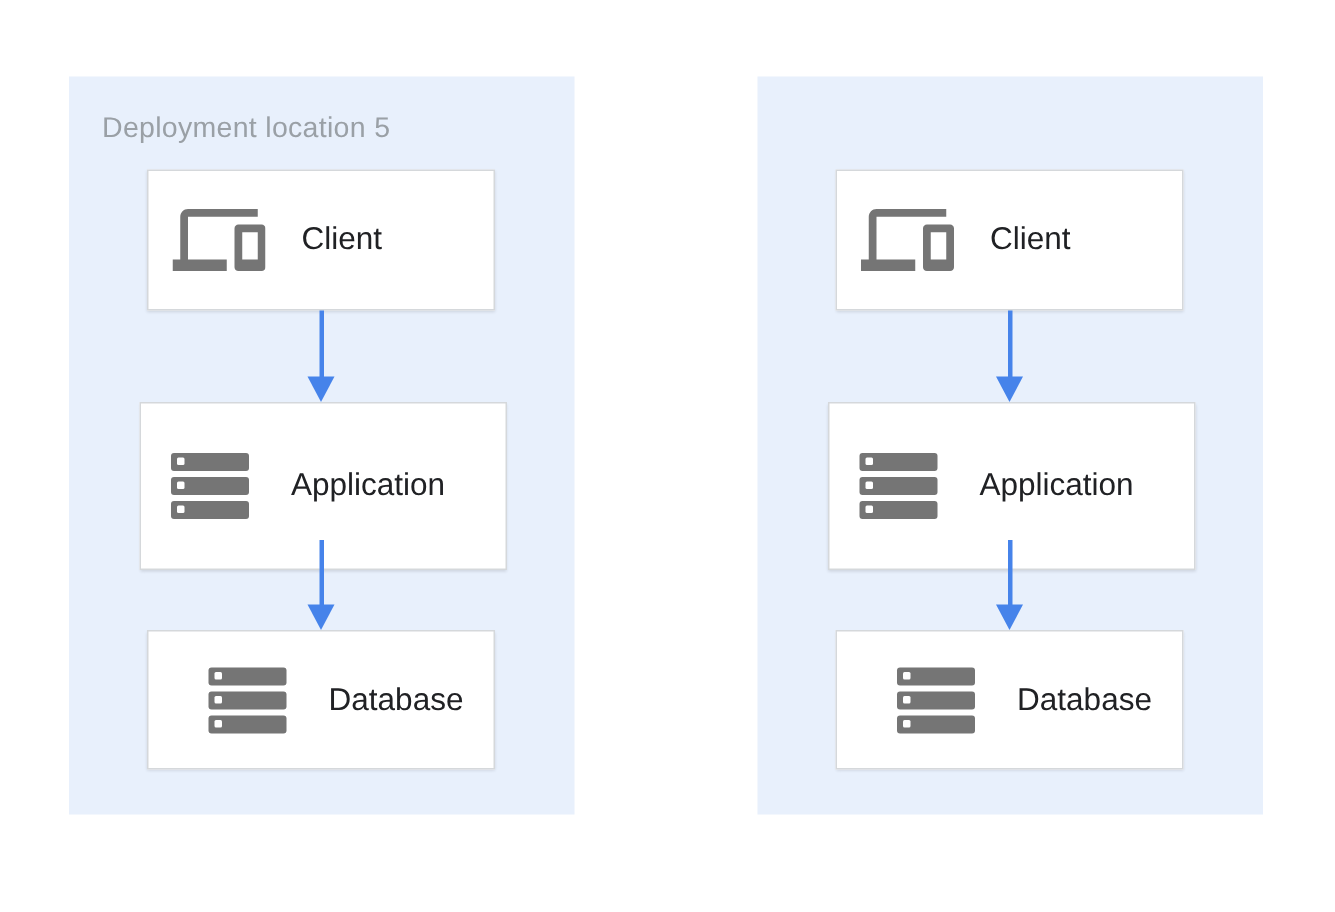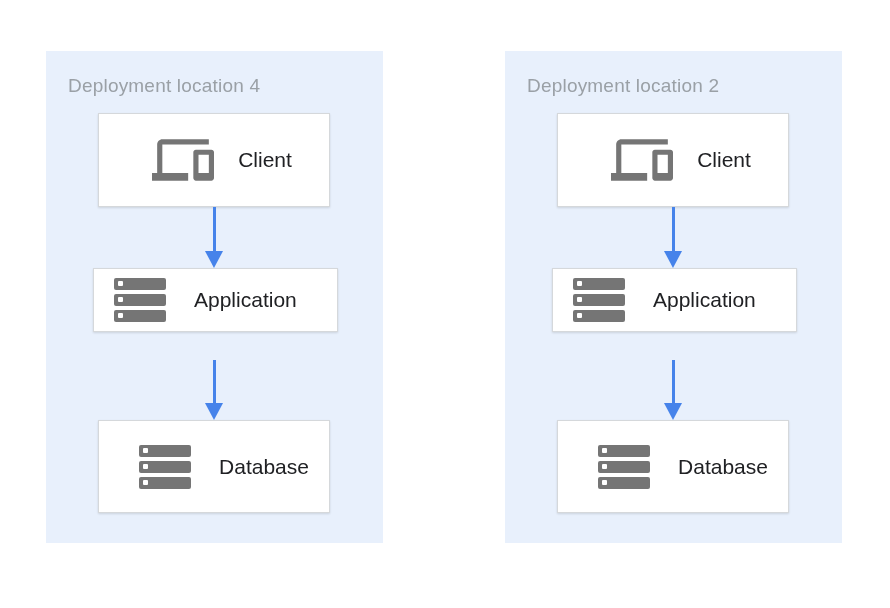--- a/index.html
+++ b/index.html
@@ -22,22 +22,22 @@
     color:var(--title-gray, #9aa0a6);
     white-space:nowrap;
   }
   .node {
     position:absolute; box-sizing:border-box;
     background:var(--box-bg, #ffffff);
     border:1px solid var(--box-border, #d5d8db);
     box-shadow:0 1px 2px rgba(0,0,0,0.12);
     display:flex; align-items:center;
   }
-  .node--client { left:52px; top:62px;  width:232px; height:94px; padding-left:16px;justify-content:center; }
-  .node--app    { left:47px; top:217px; width:245px; height:64px; padding-left:20px; }
+  .node--client { left:52px; top:62px;  width:232px; height:94px; padding-left:16px; }
+  .node--app    { left:47px; top:217px; width:245px; height:112px; padding-left:20px; }
   .node--db     { left:52px; top:369px; width:232px; height:93px; padding-left:20px;justify-content:center; }
   .node-label {
     font-size:21px; color:var(--label-dark, #202124); white-space:nowrap;
   }
   .node--client .node-label { margin-left:24px; }
   .node--app .node-label,
   .node--db .node-label { margin-left:28px; }
 
   .devices-icon { width:62px; height:62px; color:var(--icon-gray, #757575); flex:0 0 auto; display:block; }
 
@@ -63,21 +63,21 @@
     position:absolute; left:0; bottom:0; width:0; height:0;
     border-left:9px solid transparent;
     border-right:9px solid transparent;
     border-top:17px solid var(--arrow-blue, #4683ea);
   }
 </style>
 </head>
 <body>
 
 <div class="panel panel--1">
-  <div class="panel-title">Deployment location 4</div>
+  <div class="panel-title">Deployment location 5</div>
 
   <div class="node node--client">
     <svg class="devices-icon" viewBox="0 0 24 24" fill="currentColor" aria-hidden="true">
       <path d="M4 6h18V4H4c-1.1 0-2 .9-2 2v11H0v3h14v-3H4V6zm19 2h-6c-.55 0-1 .45-1 1v10c0 .55.45 1 1 1h6c.55 0 1-.45 1-1V9c0-.55-.45-1-1-1zm-1 9h-4v-7h4v7z"></path>
     </svg>
     <span class="node-label">Client</span>
   </div>
 
   <div class="arrow arrow--1">
     <div class="arrow-line"></div>
@@ -102,21 +102,20 @@
     <span class="server-icon">
       <i class="server-bar"></i>
       <i class="server-bar"></i>
       <i class="server-bar"></i>
     </span>
     <span class="node-label">Database</span>
   </div>
 </div>
 
 <div class="panel panel--2">
-  <div class="panel-title">Deployment location 2</div>
 
   <div class="node node--client">
     <svg class="devices-icon" viewBox="0 0 24 24" fill="currentColor" aria-hidden="true">
       <path d="M4 6h18V4H4c-1.1 0-2 .9-2 2v11H0v3h14v-3H4V6zm19 2h-6c-.55 0-1 .45-1 1v10c0 .55.45 1 1 1h6c.55 0 1-.45 1-1V9c0-.55-.45-1-1-1zm-1 9h-4v-7h4v7z"></path>
     </svg>
     <span class="node-label">Client</span>
   </div>
 
   <div class="arrow arrow--1">
     <div class="arrow-line"></div>

